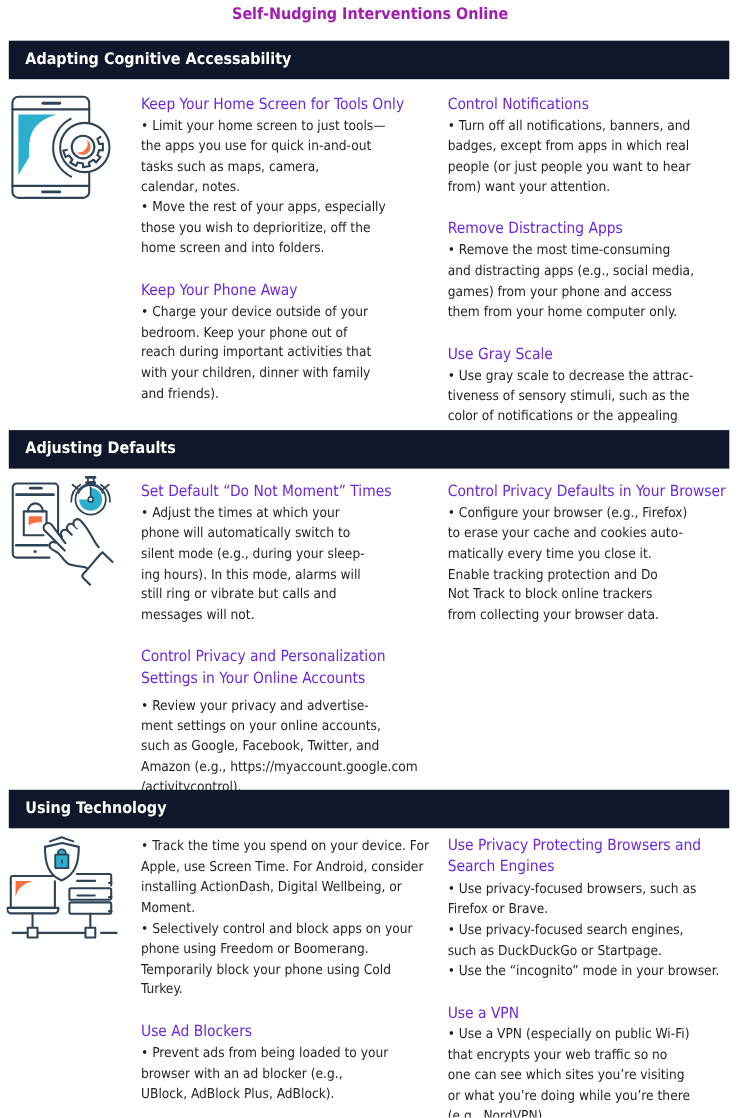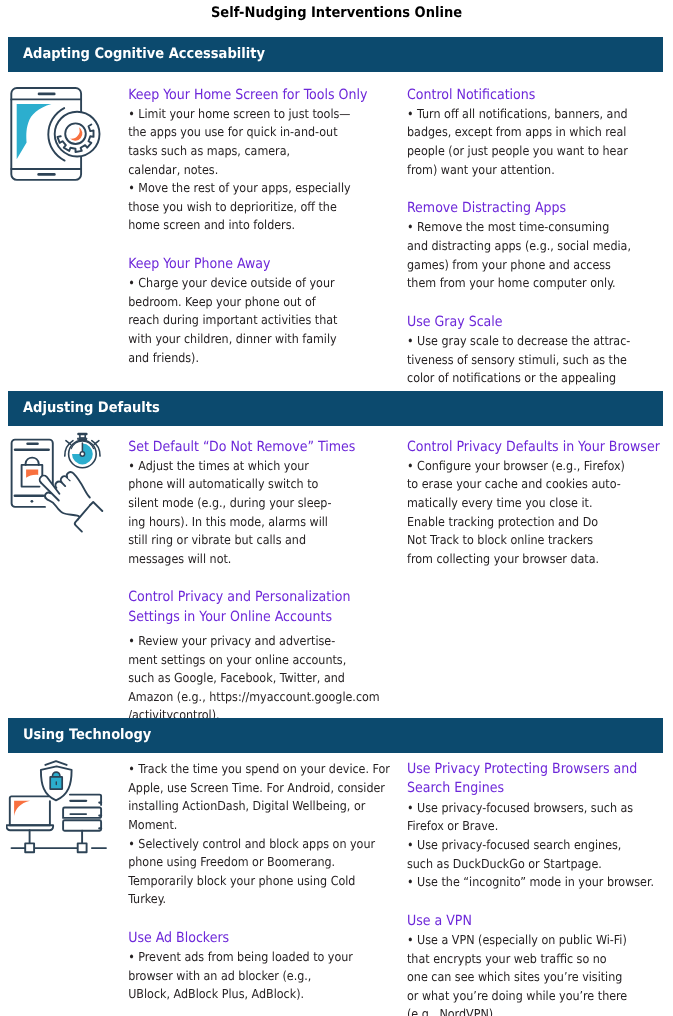--- a/index.html
+++ b/index.html
@@ -1,22 +1,22 @@
 <!DOCTYPE html>
 <html><head>
 <meta charset="utf-8">
 <style>
   html,body{margin:0;padding:0;}
   body{width:673px;height:1016px;background:#ffffff;overflow:hidden;
        font-family:"DejaVu Sans",sans-serif;font-stretch:condensed;
        -webkit-font-smoothing:antialiased;text-rendering:geometricPrecision;}
   .page{position:relative;width:673px;height:1016px;}
   .page-title{position:absolute;left:0;top:4.5px;width:673px;text-align:center;
-      font-size:14.5px;font-weight:bold;color:#000000;}
-  .bar{position:absolute;left:7.5px;width:655.5px;height:35.5px;background:#0c4a6e;}
+      font-size:14.5px;font-weight:bold;color:#a21caf;}
+  .bar{position:absolute;left:7.5px;width:655.5px;height:35.5px;background:#0f172a;}
   .bar-label{position:absolute;left:15.5px;top:0;height:35.5px;line-height:35.5px;
       font-size:14.5px;font-weight:bold;color:#ffffff;white-space:nowrap;}
   .ic{position:absolute;}
   .ic1{left:8px;top:84px;}
   .ic2{left:6px;top:430px;}
   .ic3{left:6px;top:756px;}
   .col{position:absolute;}
   .blk{margin:0;}
   .hd{font-size:14px;color:#6d28d9;line-height:19.3px;white-space:pre;margin:0;}
   .blk + .blk .hd:first-child{margin-top:20px;}
@@ -134,21 +134,21 @@
   <path d="M39.7 68.1 c1.0 1.1 2.3 2.0 3.8 2.5
       c2.4 0.9 4.5 2.8 6.4 5.4 c2.2 3.0 4.3 5.8 7.1 7.0
       c4.0 1.7 9.8 1.6 14.3 2.7 c1.1 0.3 1.7 0.7 2.1 1.2"></path>
   <path d="M84.2 75.0 L71.7 89.6"></path>
   <path d="M84.2 75.0 l3.0 -3.0 l9.1 9.0"></path>
   <path d="M71.7 89.6 l-2.1 2.2 a2.6 2.6 0 0 0 0.1 3.6 l6.2 6.2"></path>
  </g>
 </svg>
   <div class="col" style="left:128.2px;top:437.5px;width:270px">
     <div class="blk">
-      <div class="hd">Set Default “Do Not Remove” Times</div>
+      <div class="hd">Set Default “Do Not Moment” Times</div>
       <div class="ln firstline">• Adjust the times at which your</div>
       <div class="ln">phone will automatically switch to</div>
       <div class="ln">silent mode (e.g., during your sleep-</div>
       <div class="ln">ing hours). In this mode, alarms will</div>
       <div class="ln">still ring or vibrate but calls and</div>
       <div class="ln">messages will not.</div>
     </div>
     <div class="blk gapafter">
       <div class="hd">Control Privacy and Personalization</div>
       <div class="hd">Settings in Your Online Accounts</div>

